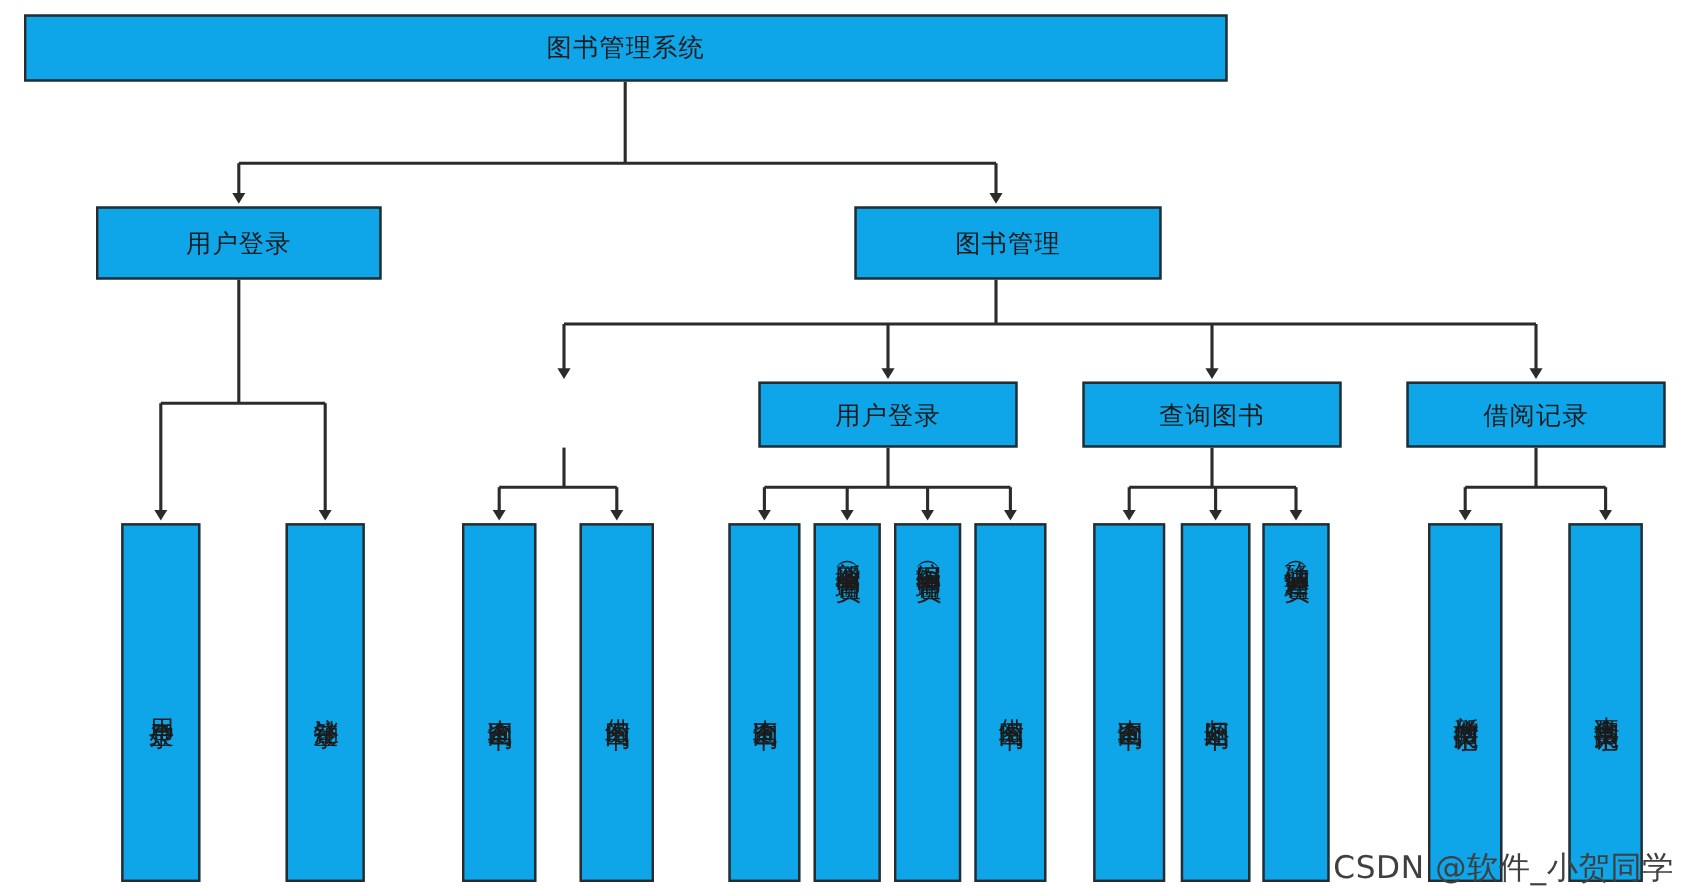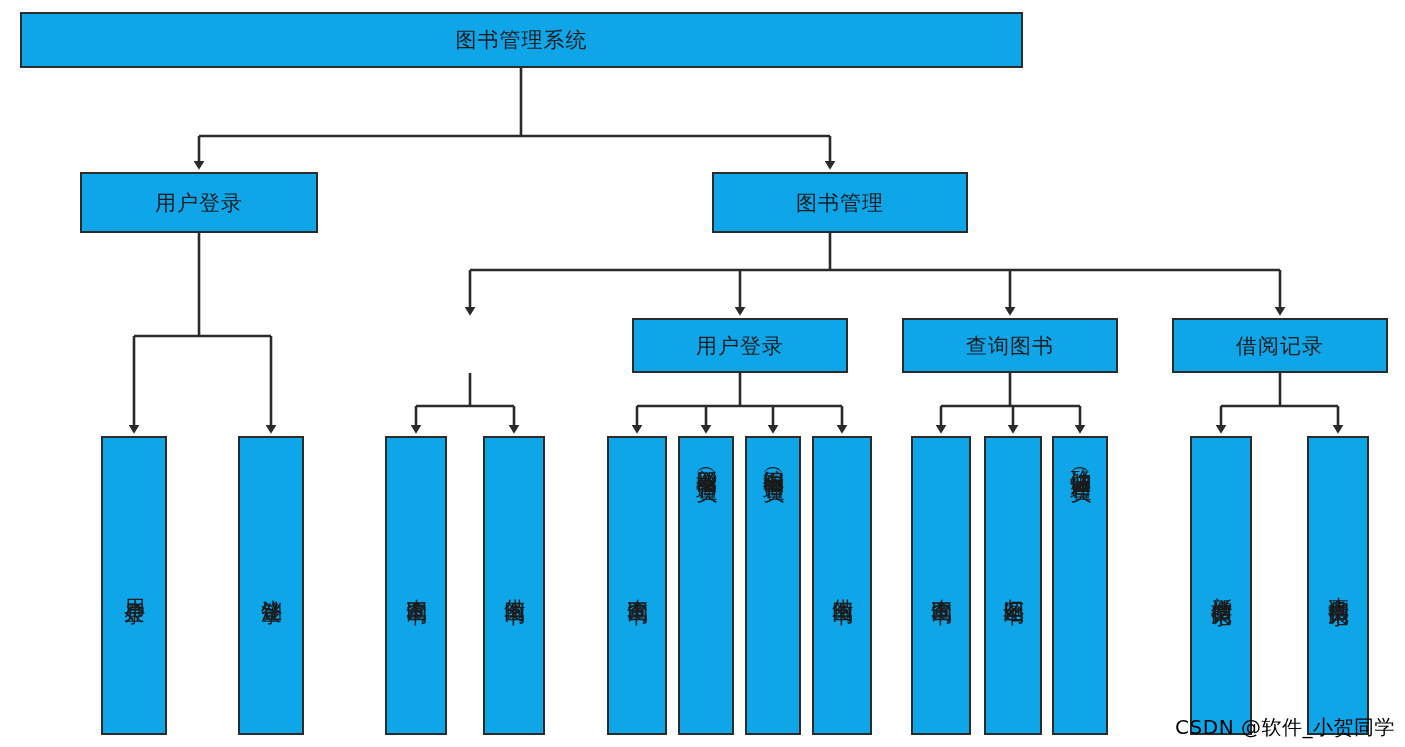--- a/index.html
+++ b/index.html
@@ -49,22 +49,22 @@
     color:#1b1b1b;
   }
   .node.vcenter{
     align-items:center;
     padding-top:0;
   }
   .watermark{
     position:absolute;
     right:10px;
     bottom:6px;
-    font-size:20px;
-    color:#000000;
+    font-size:26px;
+    color:#404040;
     letter-spacing:0.5px;
     white-space:nowrap;
   }
 </style>
 </head>
 <body>
 
 <div id="stage">
 
   <svg id="wires" viewBox="0 0 1405 747">

